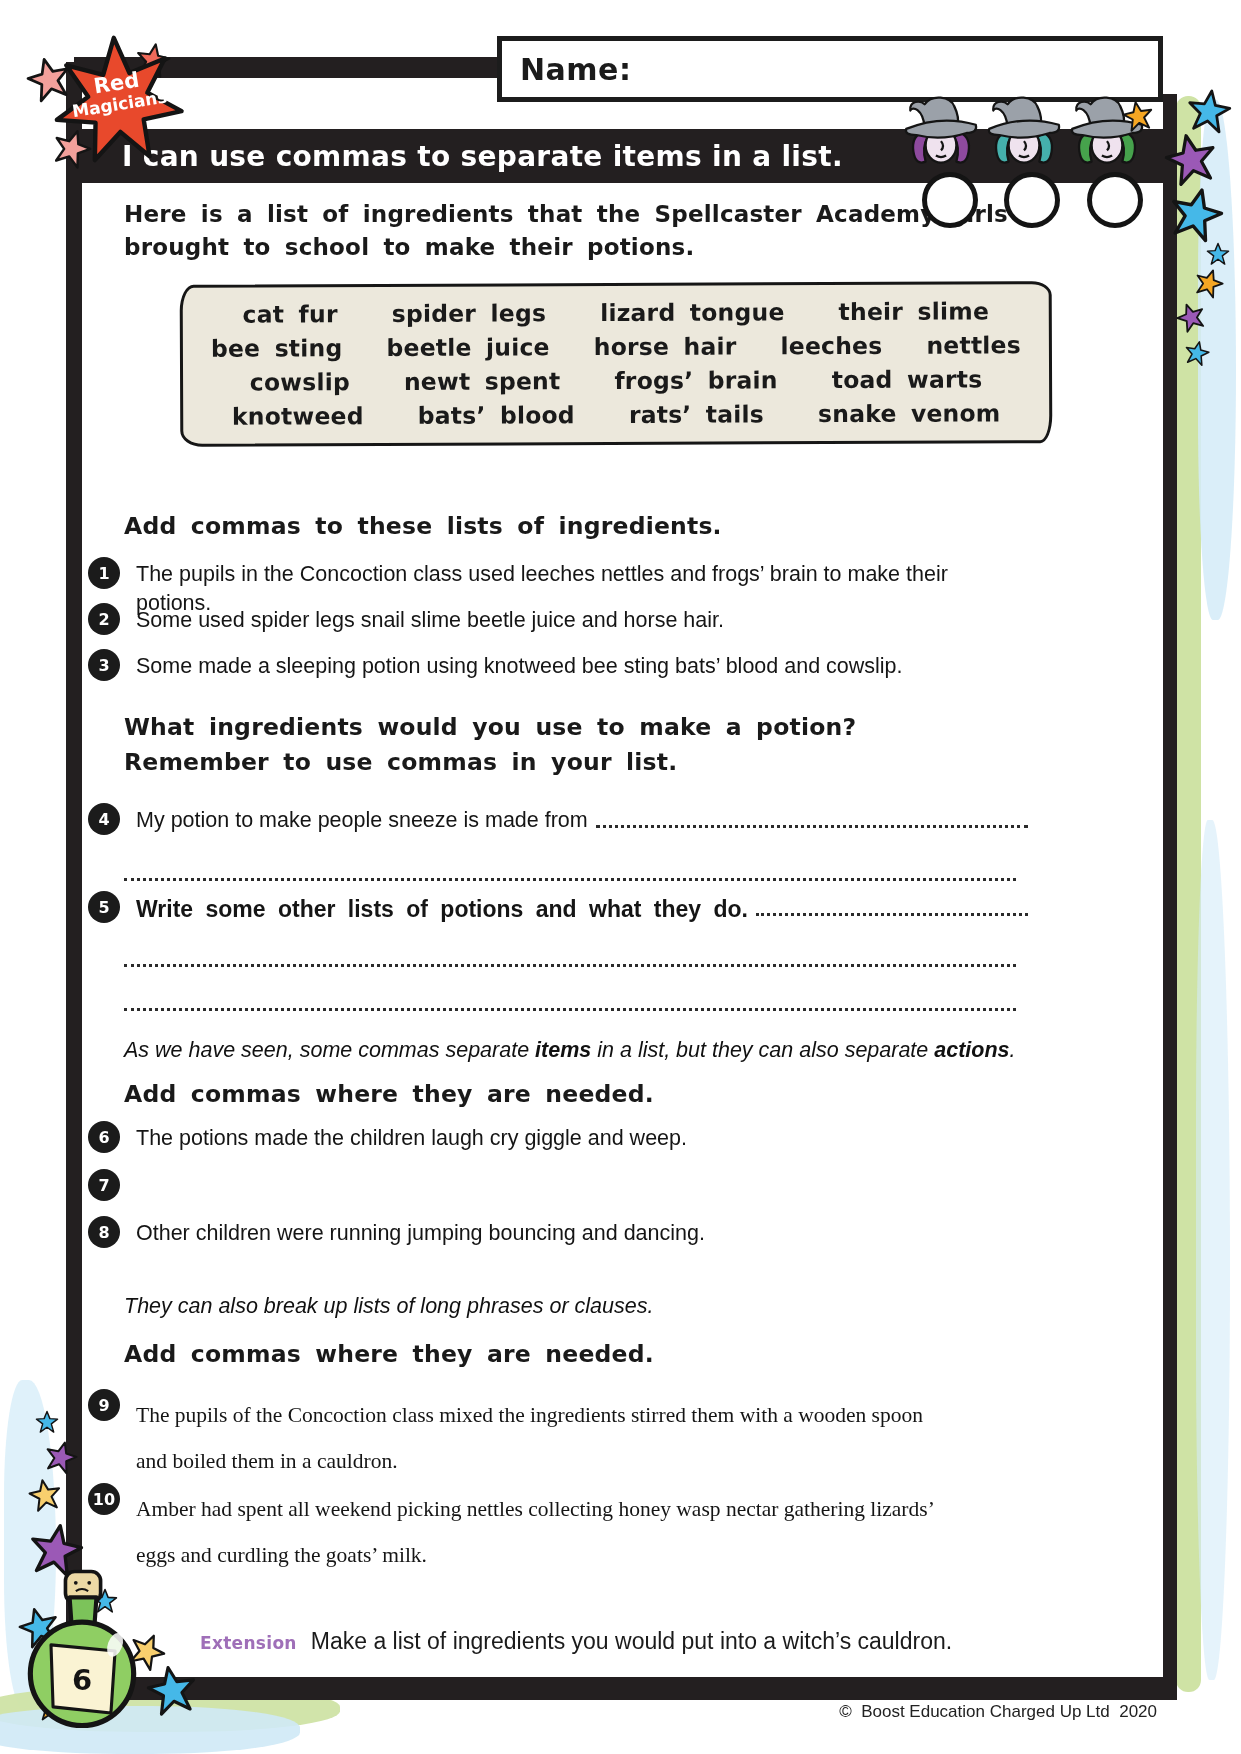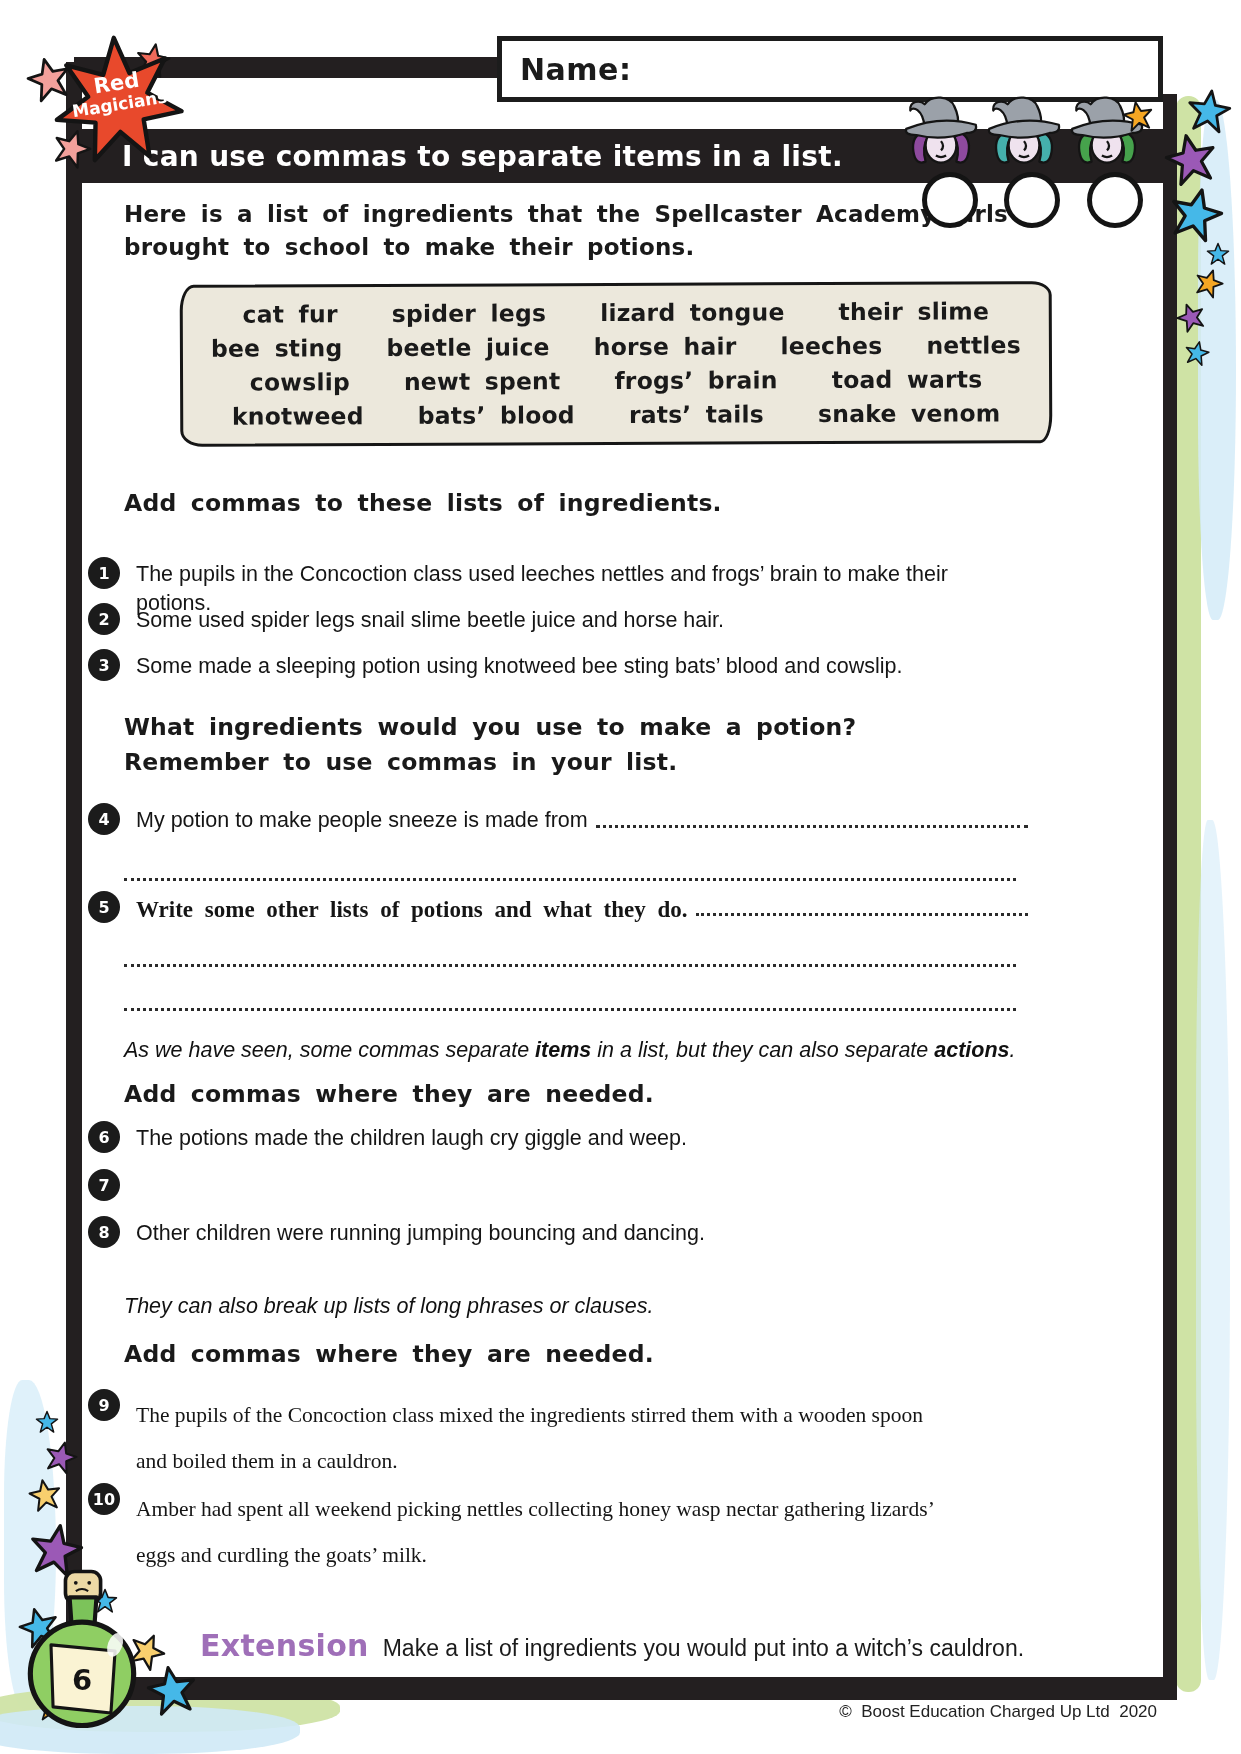--- a/index.html
+++ b/index.html
@@ -57,45 +57,45 @@
   .chalk{font-family:"DejaVu Sans",sans-serif;font-weight:700;color:#1a1a1a;
       word-spacing:6px;letter-spacing:.2px;}
   .abs{position:absolute;}
   .intro{left:124px;top:198px;width:905px;font-size:23px;line-height:1.45;}
   .ing-box{left:180px;top:283px;width:866px;height:156px;background:#ece8dc;
       border:3.5px solid #161616;border-radius:14px 20px 12px 22px / 26px 14px 28px 16px;
       transform:rotate(-.25deg);display:flex;flex-direction:column;justify-content:center;}
   .ing-row{display:flex;justify-content:center;column-gap:54px;font-size:23.5px;line-height:34px;}
   .ing-row.tight{column-gap:44px;}
   .heading{font-size:23.5px;}
-  .h-add1{left:124px;top:489px;}
+  .h-add1{left:124px;top:512px;}
   .h-what{left:124px;top:710px;width:832px;line-height:1.5;white-space:pre-wrap;}
   .h-add2{left:124px;top:1080px;}
   .h-add3{left:124px;top:1340px;}
 
   .q{position:absolute;display:flex;align-items:flex-start;width:940px;left:88px;}
   .qnum{flex:0 0 auto;width:32px;height:32px;border-radius:50%;background:#1b1b1b;color:#fff;
       display:flex;align-items:center;justify-content:center;font-weight:700;font-size:16px;
       margin-right:16px;margin-top:-3px;font-family:"DejaVu Sans",sans-serif;}
   .qtext{font-size:21.5px;color:#151515;line-height:1.35;}
   .qwide .qtext{line-height:2.15;}
   .q4{top:806px;} .q5{top:894px;} .q1{top:560px;} .q2{top:606px;} .q3{top:652px;}
   .q6{top:1124px;} .q7{top:1172px;} .q8{top:1219px;} .q9{top:1392px;} .q10{top:1486px;}
-  .q5 .qtext{font-family:Liberation Serif, serif;font-weight:700;word-spacing:6px;font-size:23px;}
+  .q5 .qtext{font-family:Liberation Sans, sans-serif;font-weight:700;word-spacing:6px;font-size:23px;}
   .dotfill{flex:1 1 auto;border-bottom:3px dotted #2b2b2b;height:19px;margin-left:8px;min-width:60px;}
   .dotline{position:absolute;left:124px;width:892px;border-bottom:3px dotted #2b2b2b;height:2px;}
   .dl-a{top:876px;} .dl-b{top:962px;} .dl-c{top:1006px;}
   .qline{display:block;font-family:Liberation Serif, serif;}
 
   .note{position:absolute;left:124px;font-size:21.5px;font-style:italic;color:#111;}
   .note b{font-style:italic;}
   .note1{top:1038px;} .note2{top:1294px;}
 
   .extension{position:absolute;left:200px;top:1628px;font-size:23px;}
-  .ext-label{font-family:"DejaVu Sans",sans-serif;font-weight:700;font-size:30px;
+  .ext-label{font-family:"DejaVu Sans",sans-serif;font-weight:700;font-size:17px;
       color:#9f6fb8;margin-right:14px;letter-spacing:.3px;}
 
   .bottle{position:absolute;left:20px;top:1565px;width:124px;height:168px;z-index:9;}
   .bottle svg{width:100%;height:100%;overflow:visible;}
 
   .footer{position:absolute;right:84px;top:1702px;font-size:17px;color:#222;white-space:pre-wrap;}
 </style>
 </head>
 <body>
 

